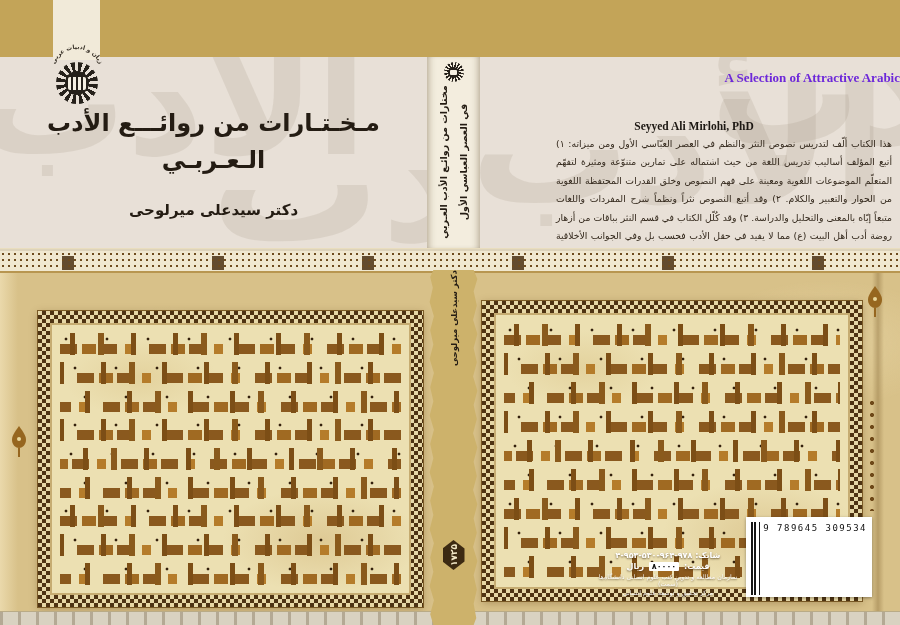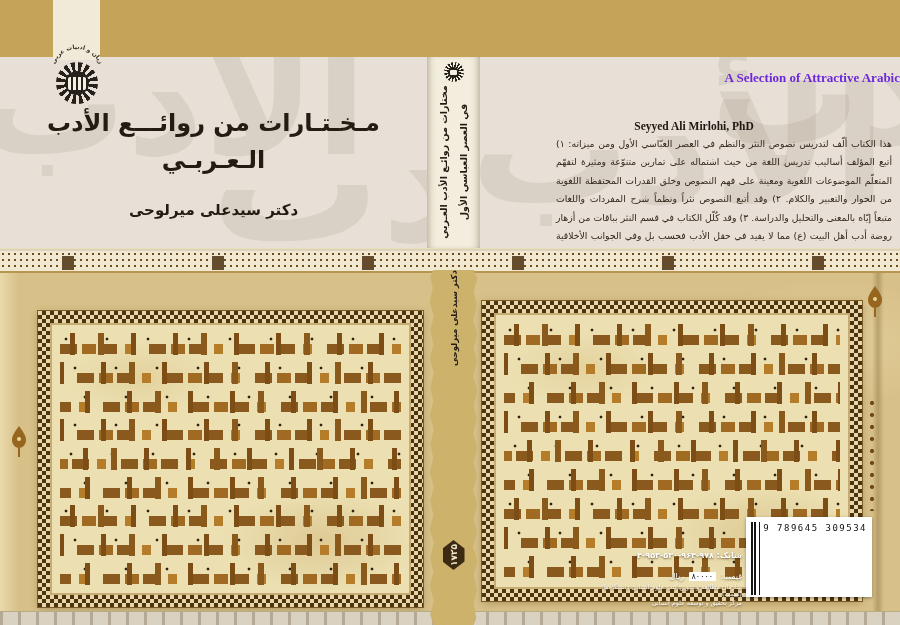--- a/index.html
+++ b/index.html
@@ -103,23 +103,23 @@
   .krow:nth-child(5n){background-position:13px 0,61px 11px,5px 2px;}
 
   .orn-palmette{position:absolute;width:22px;height:34px;}
   .orn-palmette-left{left:8px;top:176px;}
   .orn-palmette-right{left:864px;top:36px;}
   .orn-dots{position:absolute;left:868px;top:150px;width:8px;height:112px;
     background-image:radial-gradient(circle 2px at 4px 4px,#6e4818 1.8px,rgba(0,0,0,0) 2.3px);
     background-size:8px 12px;}
 
   
-  .isbn-block{position:absolute;left:594px;top:302px;width:148px;direction:rtl;text-align:right;color:#fff;}
+  .isbn-block{position:absolute;left:594px;top:302px;width:148px;direction:rtl;text-align:center;color:#fff;}
   .isbn-line{font-size:8px;font-weight:bold;letter-spacing:.3px;text-shadow:0 1px 2px rgba(60,40,10,.7);}
-  .price-line{font-size:8px;font-weight:normal;margin-top:12px;text-shadow:0 1px 2px rgba(60,40,10,.7);}
+  .price-line{font-size:8px;font-weight:bold;margin-top:2px;text-shadow:0 1px 2px rgba(60,40,10,.7);}
   .price-value{display:inline-block;background:#fff;color:#111;padding:0 3px;border-radius:1px;margin:0 2px;text-shadow:none;}
   .org-line{font-size:6.3px;margin-top:2px;text-shadow:0 1px 2px rgba(60,40,10,.7);opacity:.95;}
   .barcode{position:absolute;left:746px;top:268px;width:126px;height:80px;background:#fff;
     box-shadow:0 1px 3px rgba(0,0,0,.35);display:flex;flex-direction:row;box-sizing:border-box;padding:5px 5px 2px;}
   .bars{flex:1;background:repeating-linear-gradient(90deg,#151515 0 2px,#fff 2px 3px,#151515 3px 5px,#fff 5px 8px,#151515 8px 9px,#fff 9px 12px,#151515 12px 15px,#fff 15px 16px,#151515 16px 17px,#fff 17px 20px);}
   .barcode-number{height:12px;font-family:"DejaVu Sans Mono",monospace;font-size:9px;
     letter-spacing:1.5px;text-align:center;color:#111;padding-top:1px;}
 </style>
 </head>
 <body>

